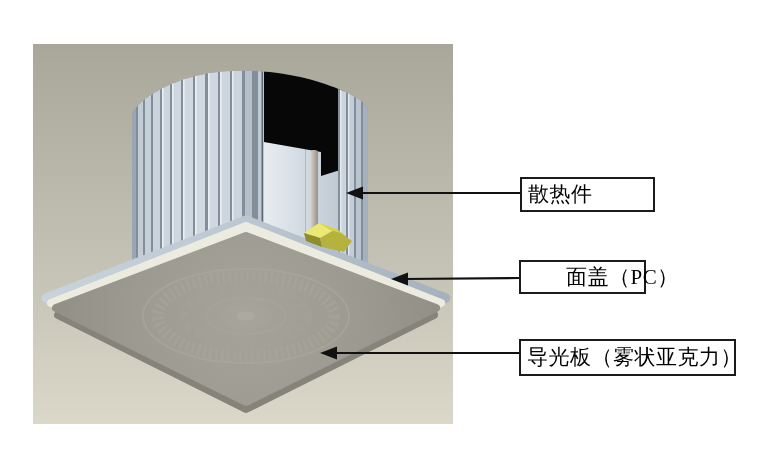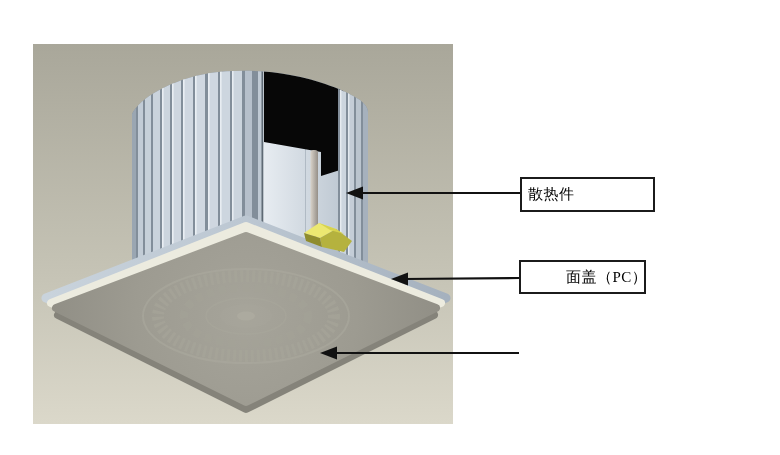--- a/index.html
+++ b/index.html
@@ -1,21 +1,21 @@
 <!DOCTYPE html>
 <html><head>
 <meta charset="utf-8">
 <style>
   html,body{margin:0;padding:0;background:#ffffff;}
   .page{position:relative;width:780px;height:455px;background:#ffffff;overflow:hidden;
         font-family:"Liberation Serif","DejaVu Serif",serif;}
   .render-svg{position:absolute;left:0;top:0;width:780px;height:455px;}
   .callout-box{position:absolute;box-sizing:border-box;background:#ffffff;
         border:2px solid #1b1b1b;display:flex;align-items:center;
-        padding-left:6px;font-size:15px;color:#000;white-space:nowrap;
+        padding-left:6px;font-size:21px;color:#000;white-space:nowrap;
         letter-spacing:0.5px;}
   .callout-box span{display:inline-block;line-height:1;}
 </style>
 </head>
 <body>
 
 <div class="page">
 
   <svg class="render-svg" viewBox="0 0 780 455" xmlns="http://www.w3.org/2000/svg">
     <defs>
@@ -143,14 +143,17 @@
   </svg>
 
   <div class="callout-box" style="left:520px;top:177px;width:135px;height:35px;">
     <span>散热件</span>
   </div>
 
   <div class="callout-box" style="left:519px;top:260px;width:127px;height:34px;padding-left:45px;">
     <span>面盖（PC）</span>
   </div>
 
+  <div class="callout-box" style="left:519px;top:339px;width:217px;height:37px;">
+    <span>导光板（雾状亚克力）</span>
+  </div>
 
 </div>
 
 </body></html>

